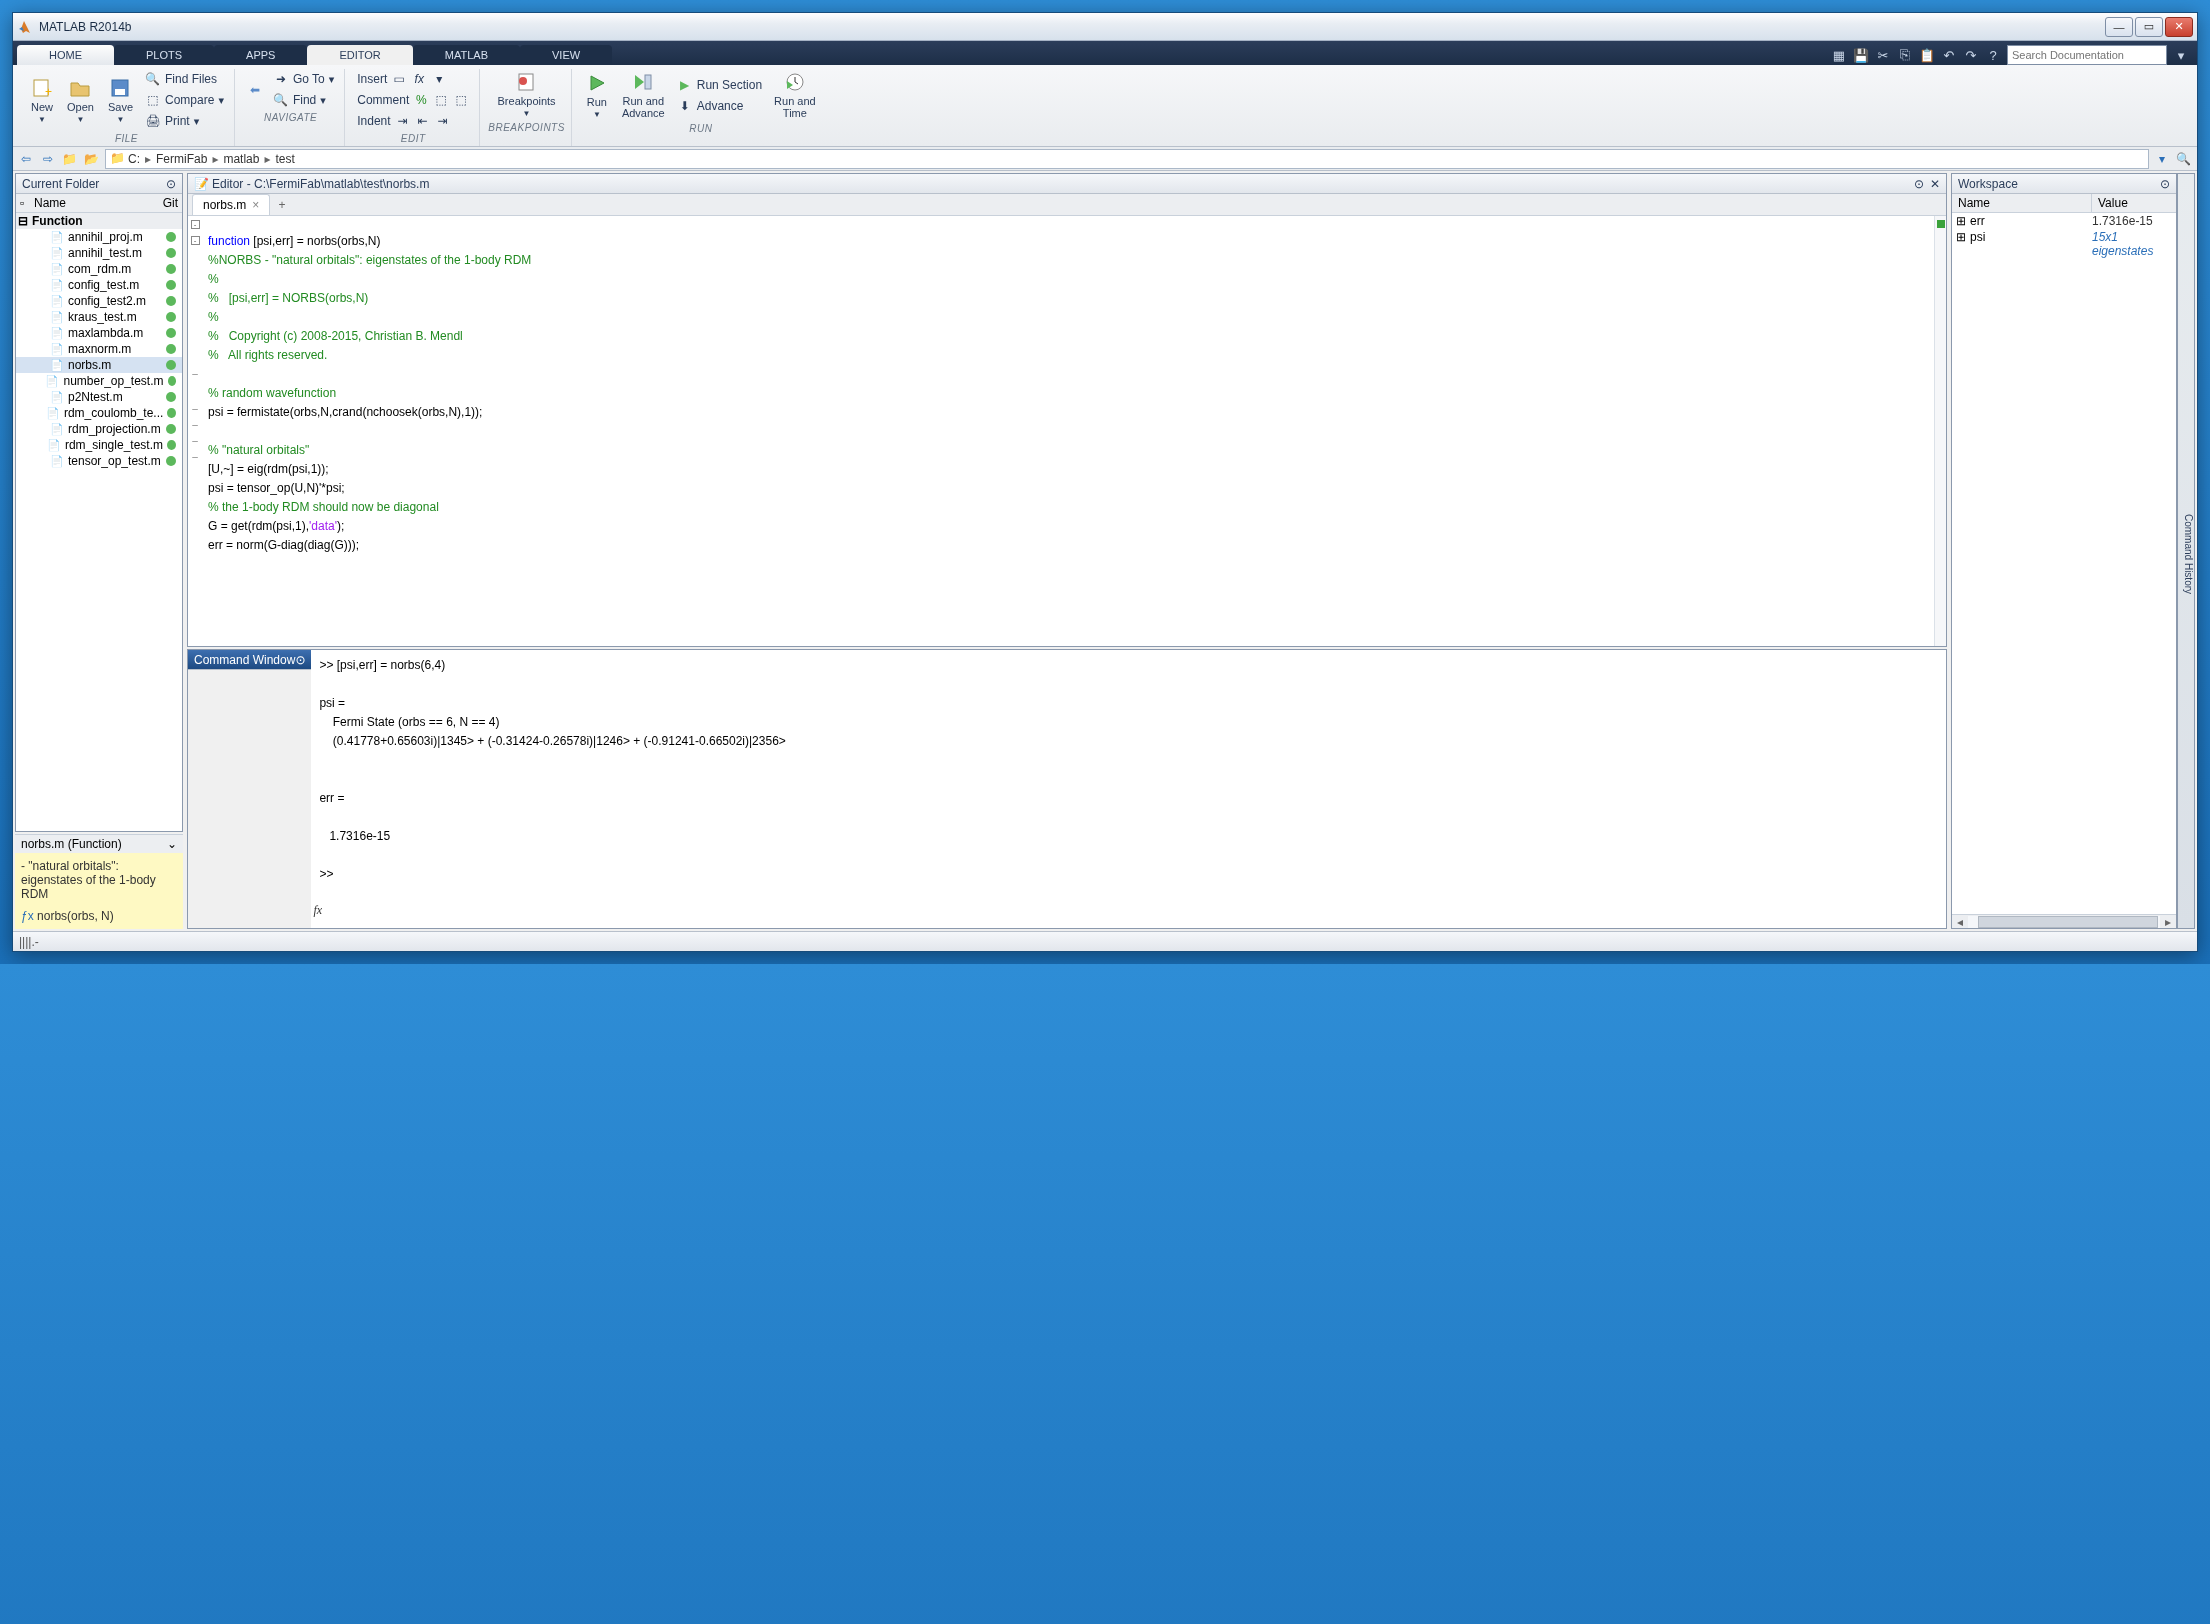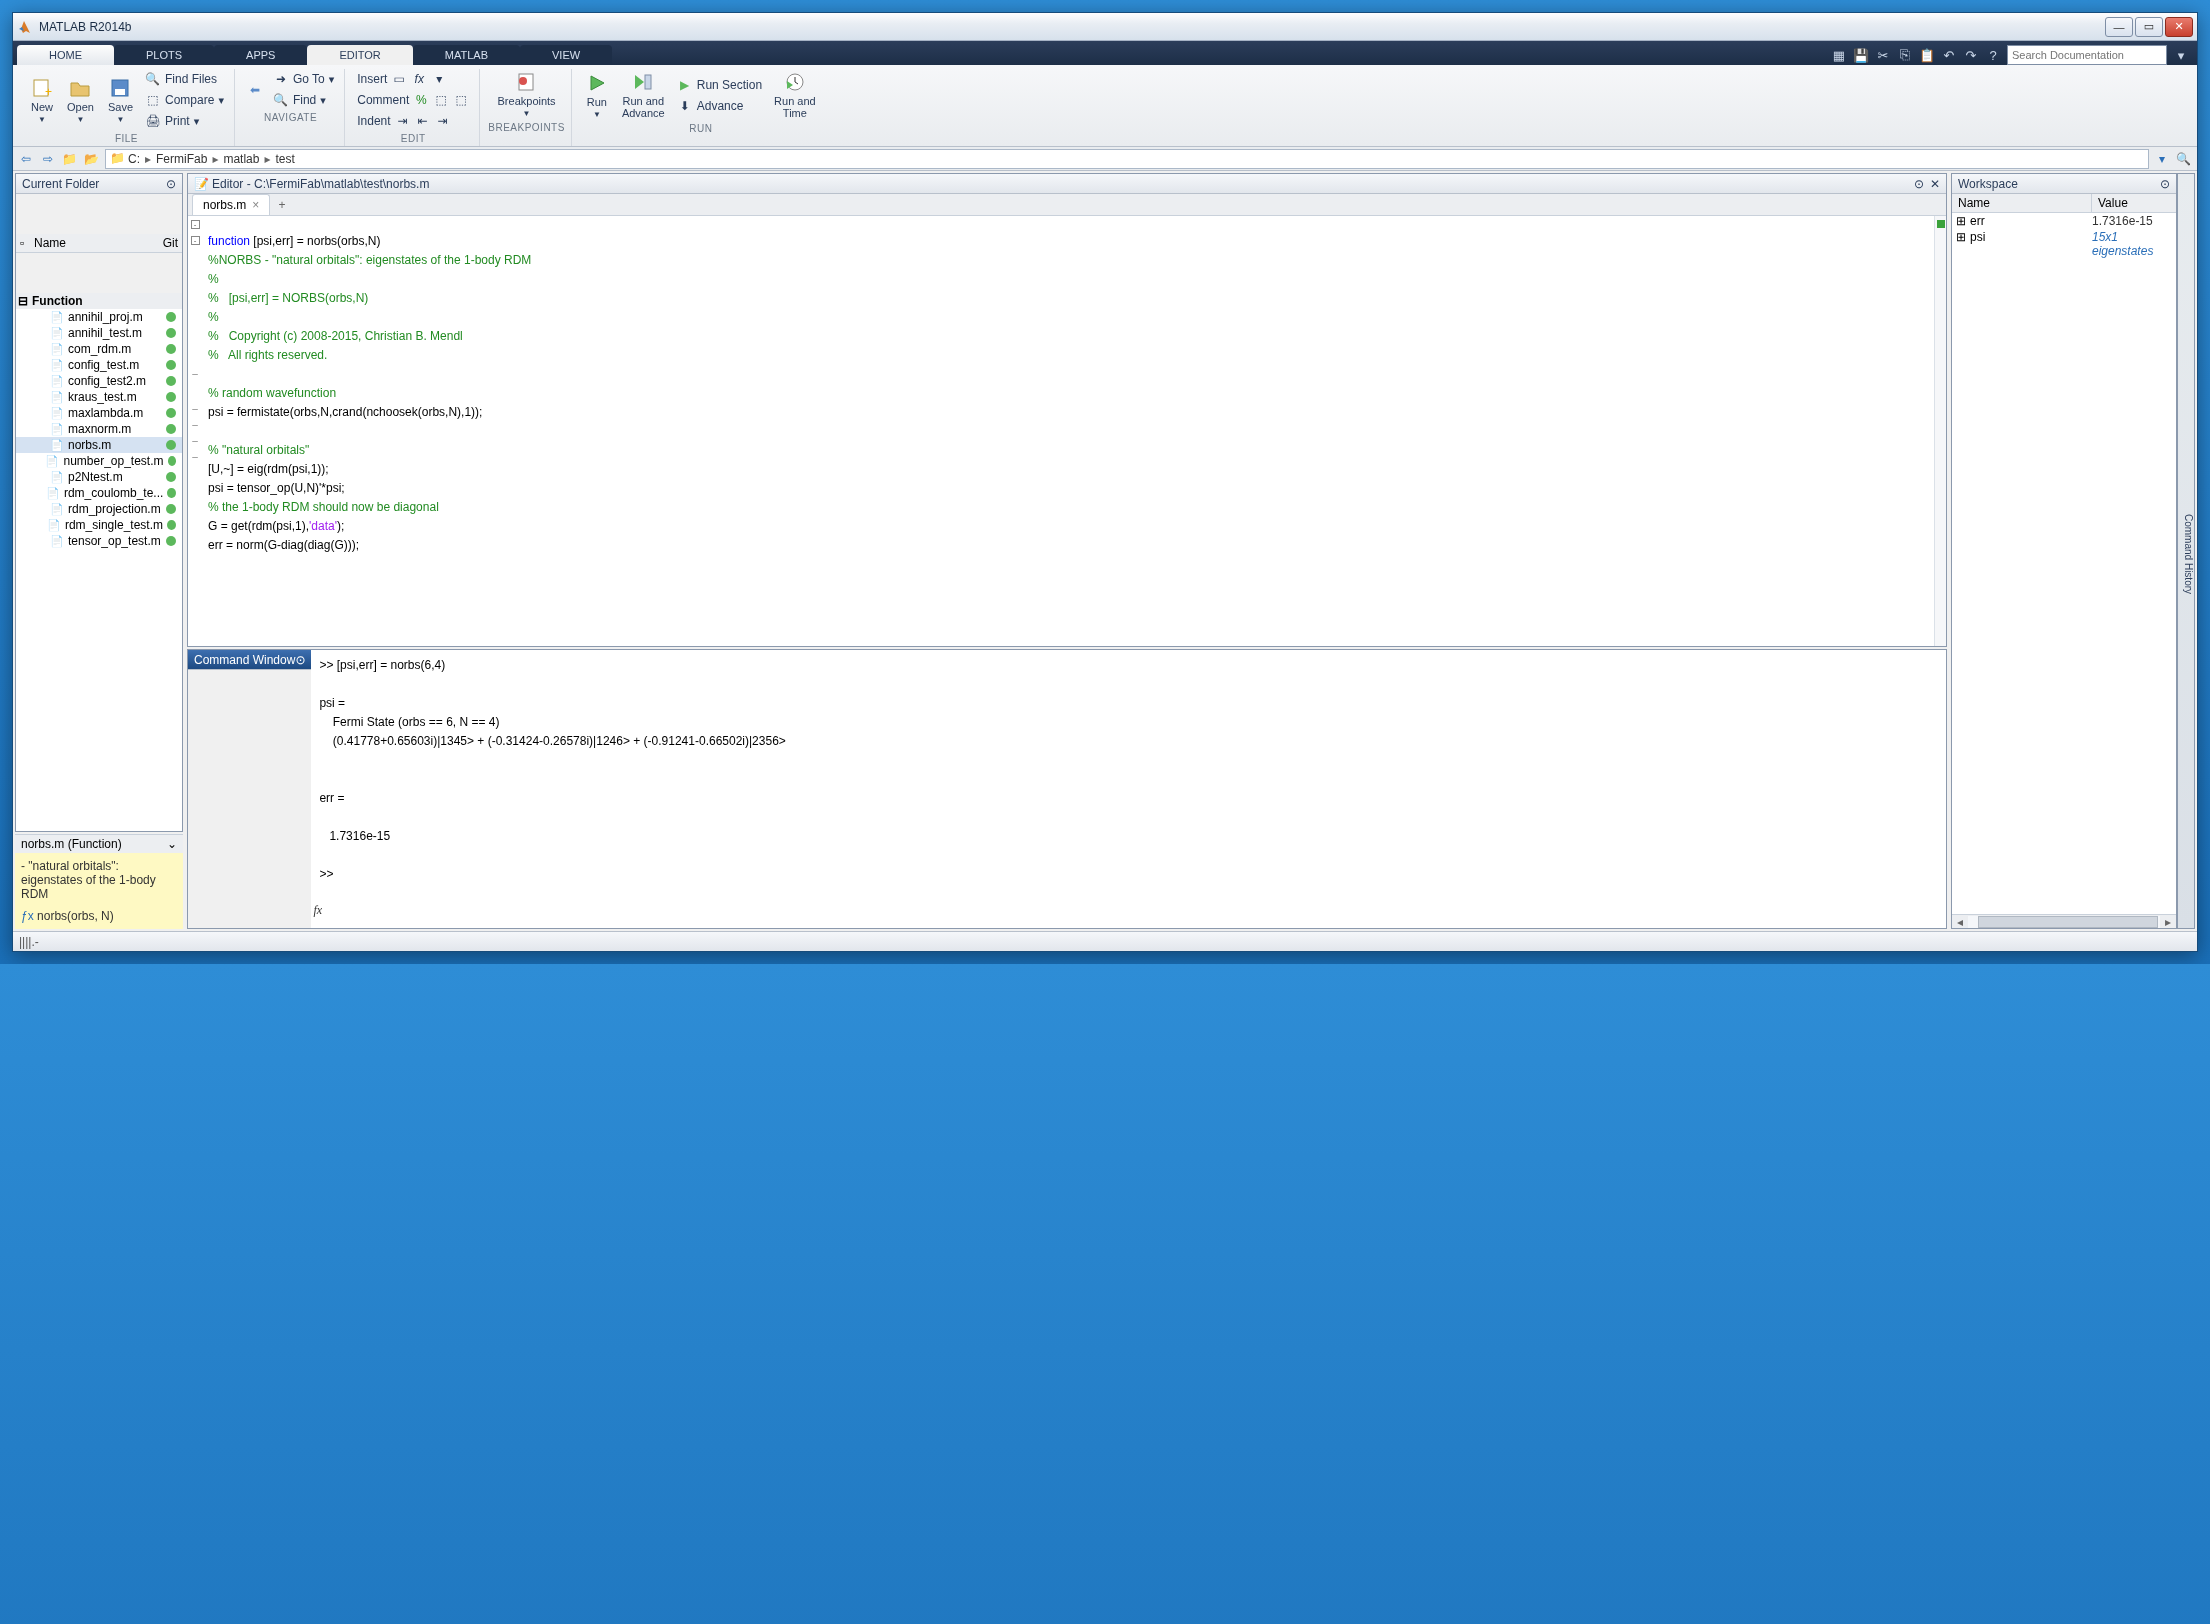--- a/index.html
+++ b/index.html
@@ -21,21 +21,21 @@
 .search-doc { background:#fff; border:1px solid #7e8ea5; height:20px; width:160px; padding:0 4px; font-size:11px; color:#666;}
 .toolstrip { background: linear-gradient(180deg,#f6f7f9,#e9ecef); padding:4px 6px 0 6px; display:flex; gap:2px; border-bottom:1px solid #b8c0cb;}
 .tool-group { display:flex; flex-direction:column; align-items:center; padding:0 6px; border-right:1px solid #d3d8df;}
 .tool-group:last-child{border-right:none;}
 .tool-row { display:flex; gap:2px; align-items:center;}
 .tool-btn-big { display:flex; flex-direction:column; align-items:center; padding:2px 6px; cursor:pointer; gap:2px;}
 .tool-btn-big .ic { width:22px; height:22px; display:flex;align-items:center;justify-content:center;}
 .tool-btn-big span { font-size:11px; color:#2b3d5a;}
 .tool-btn-sm { display:flex; align-items:center; gap:4px; padding:2px 4px; font-size:11px; color:#2b3d5a; cursor:pointer;}
 .tool-btn-sm .ic{width:16px;height:16px;display:flex;align-items:center;justify-content:center;}
-.group-label { font-size:10px; color:#6b7785; text-align:center; padding:2px 0; letter-spacing:0.5px;}
+.group-label { font-size:10px; color:#6b7785; text-align:center; padding:2px 0; letter-spacing:0.5px;font-style:italic;}
 .addrbar { background:#e9ecef; height:24px; display:flex; align-items:center; padding:0 4px; gap:4px; border-bottom:1px solid #b8c0cb;}
 .addr-btn { width:18px;height:18px;display:flex;align-items:center;justify-content:center;color:#2b6fb8;}
 .breadcrumb { flex:1; background:#fff; border:1px solid #abb8c8; height:20px; display:flex; align-items:center; padding:0 4px; gap:2px; font-size:11px; color:#333;}
 .breadcrumb .folder-ic{width:16px;height:16px;}
 .bc-sep { color:#666; padding:0 3px;}
 .workarea { display:flex; height: 760px; background:#f0f0f0;}
 .panel { display:flex; flex-direction:column; border:1px solid #8b99ad;}
 .panel-header { background:linear-gradient(180deg,#f5f7fa,#e2e6ec); height:20px; display:flex; align-items:center; padding:0 6px; font-size:11px; color:#2b3d5a; border-bottom:1px solid #b8c0cb;}
 .panel-header.active{background:linear-gradient(180deg,#3d6fb0,#1d4a82);color:#fff;}
 .panel-header .dd{margin-left:auto;}
@@ -295,21 +295,21 @@
         <span class="bc-sep">▸</span>
       <span>test</span>
     </div>
     <span class="addr-btn">▾</span>
     <span class="addr-btn">🔍</span>
   </div>
 
   <div class="workarea">
 
     <div class="left-col">
-      <div class="panel" style="flex:1;gap:40px;">
+      <div class="panel" style="flex:1;">
         <div class="panel-header">
             <span>Current Folder</span>
             <span class="dd">⊙</span>
           </div>
         <div class="cf-header-row">
           <span style="width:14px;">▫</span>
           <span class="n">Name</span>
           <span>Git</span>
         </div>
         <div class="file-tree">

